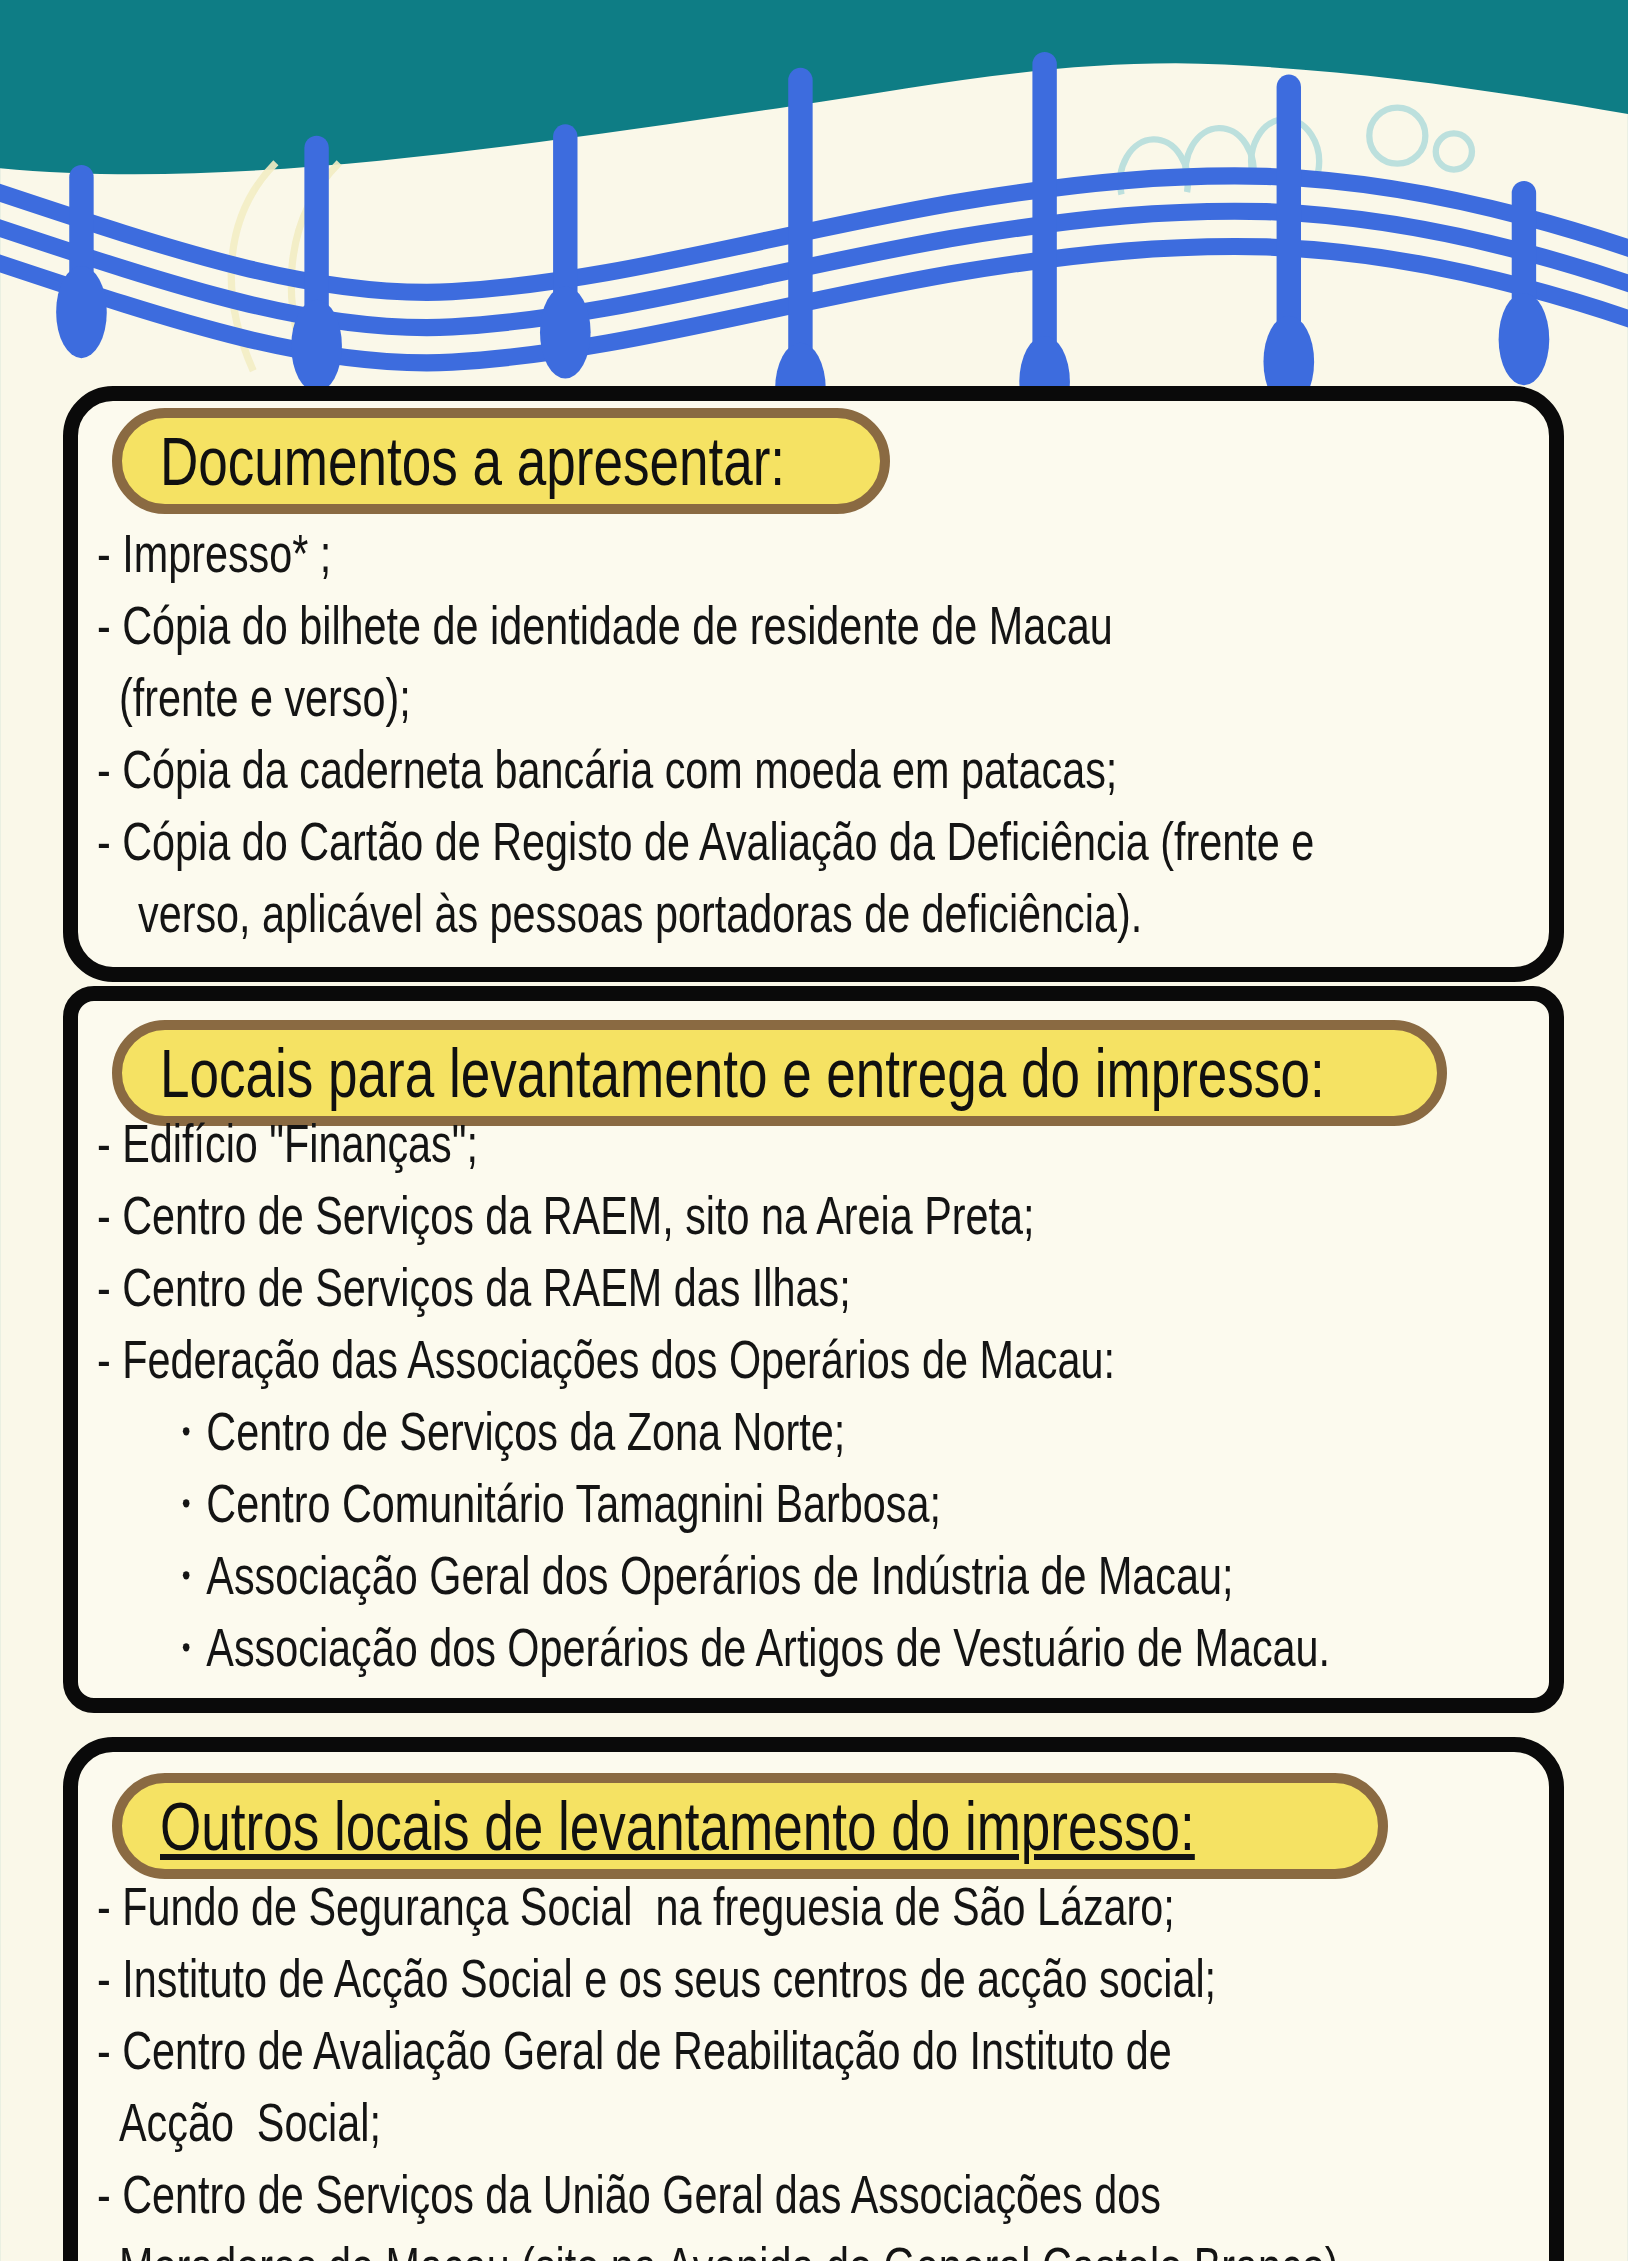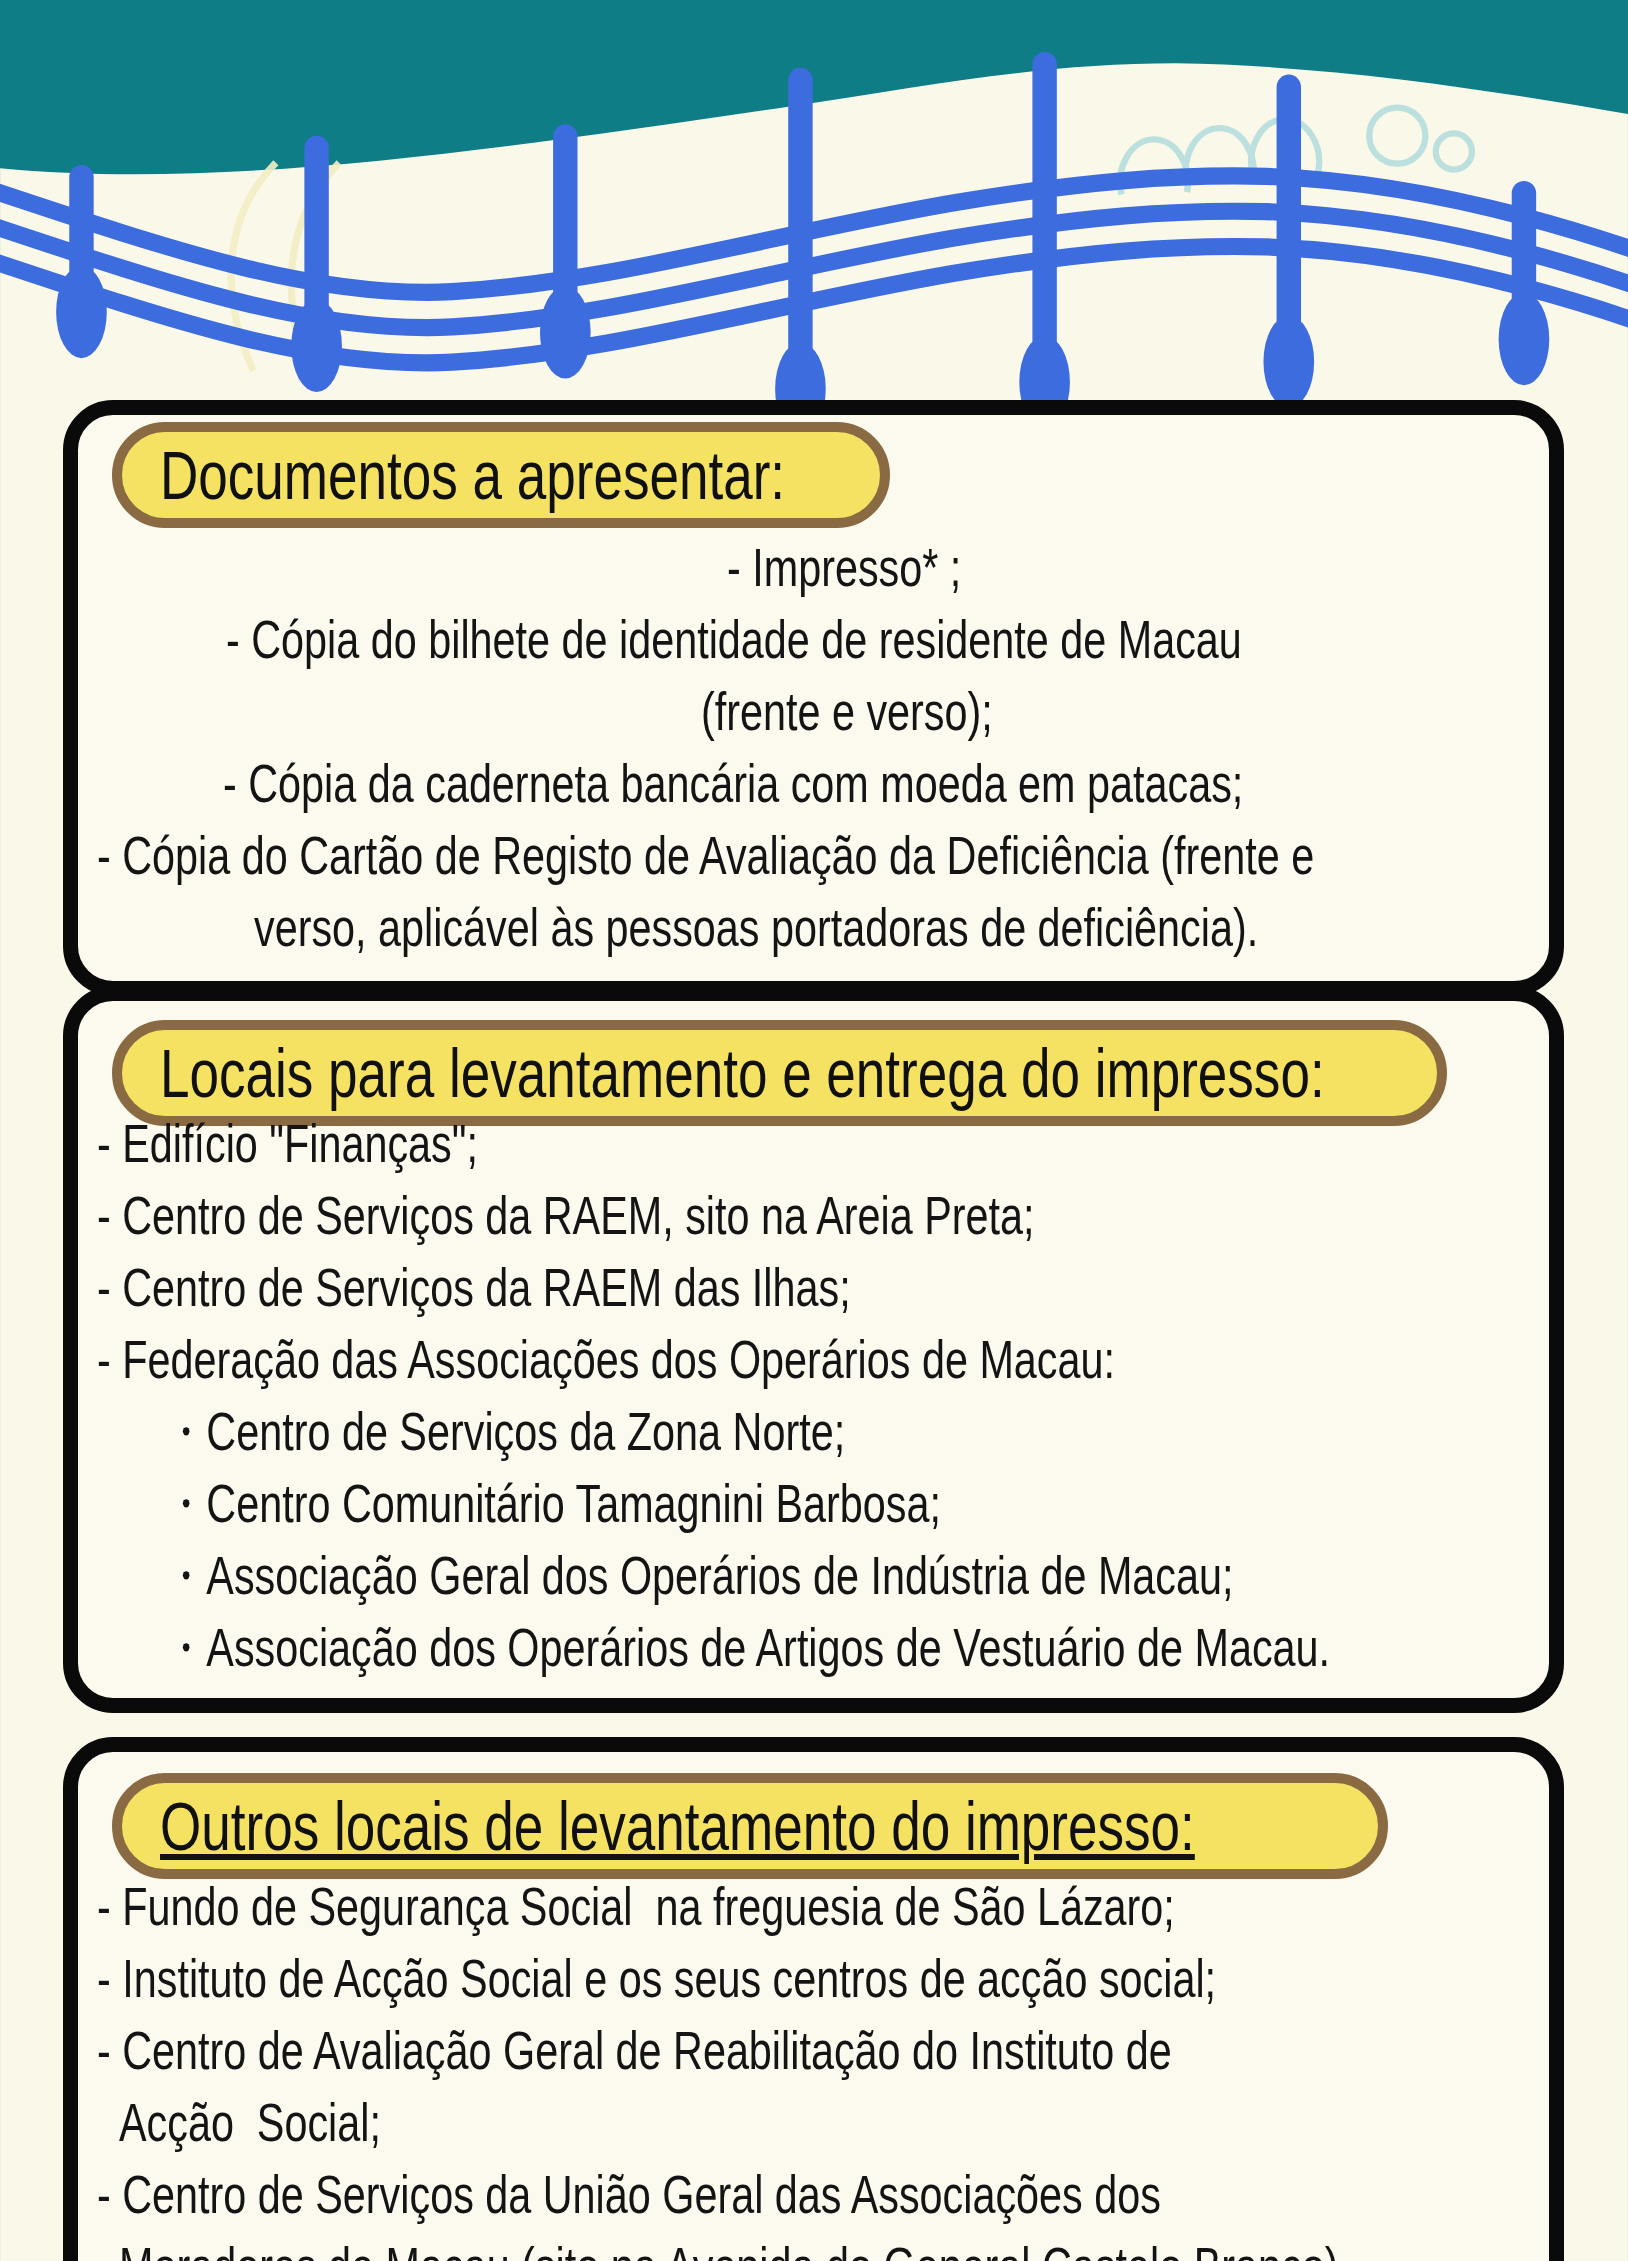--- a/index.html
+++ b/index.html
@@ -2,22 +2,22 @@
 <html style="font-size:7.2px"><head>
 <meta charset="utf-8">
 <style>
   html,body{margin:0;padding:0;background:#0e7d85;}
   .page{position:relative;width:1628px;height:2894px;overflow:hidden;
         background:#0e7d85;font-family:"Liberation Sans",sans-serif;color:#131313;}
   svg.decor{position:absolute;left:0;top:0;width:1628px;height:2894px;}
 
   .card{position:absolute;left:63px;width:1471px;background:#fcfaee;
         border:15.4px solid #0a0a0a;border-radius:50px;}
-  .card.c1{top:400px;height:566px;text-align:center;}
-  .card.c2{top:986px;height:697px;}
+  .card.c1{top:386px;height:566px;}
+  .card.c2{top:986px;height:697px;border-radius:31px;}
   .card.c3{top:1737px;height:571px;}
 
   .pill{position:absolute;left:34px;height:86px;background:#f5e263;
         border:10px solid #8a6a42;border-radius:63px;display:flex;
         align-items:center;padding-left:38px;box-sizing:content-box;}
   .pill.p1{top:7.2px;width:720px;}
   .pill.p2{top:18.5px;width:1277px;}
   .pill.p3{top:21px;width:1218px;text-decoration:underline;}
   .pill .t{font-size:68px;font-weight:500;white-space:pre;display:inline-block;
            transform:scaleX(.78);transform-origin:0 50%;color:#101010;}

